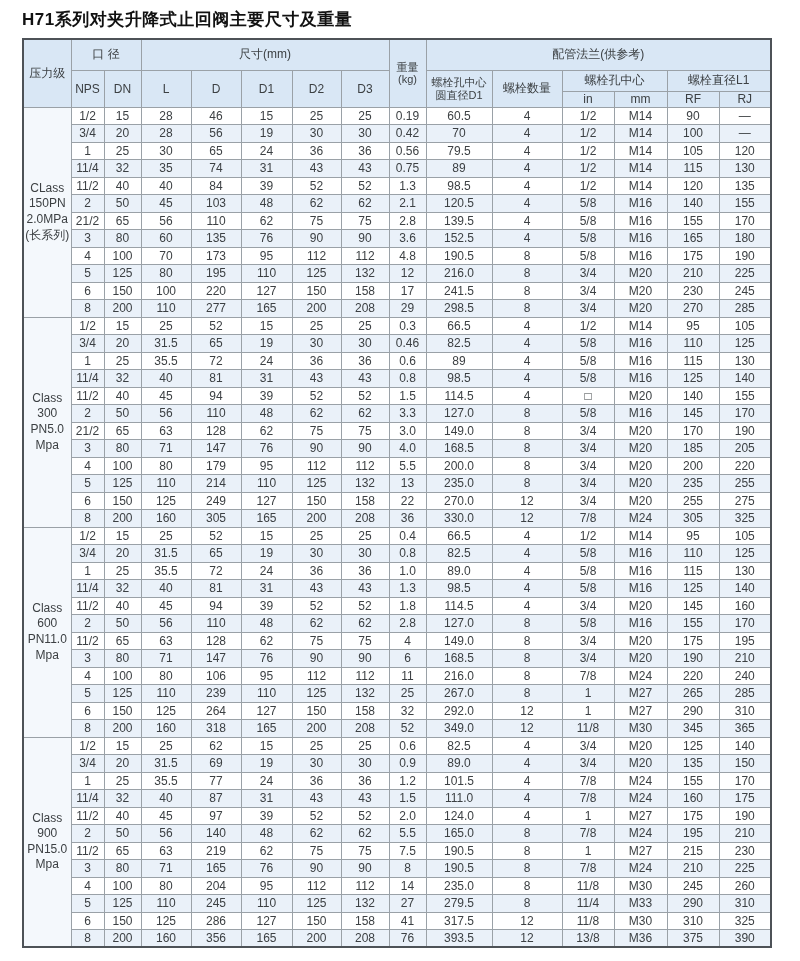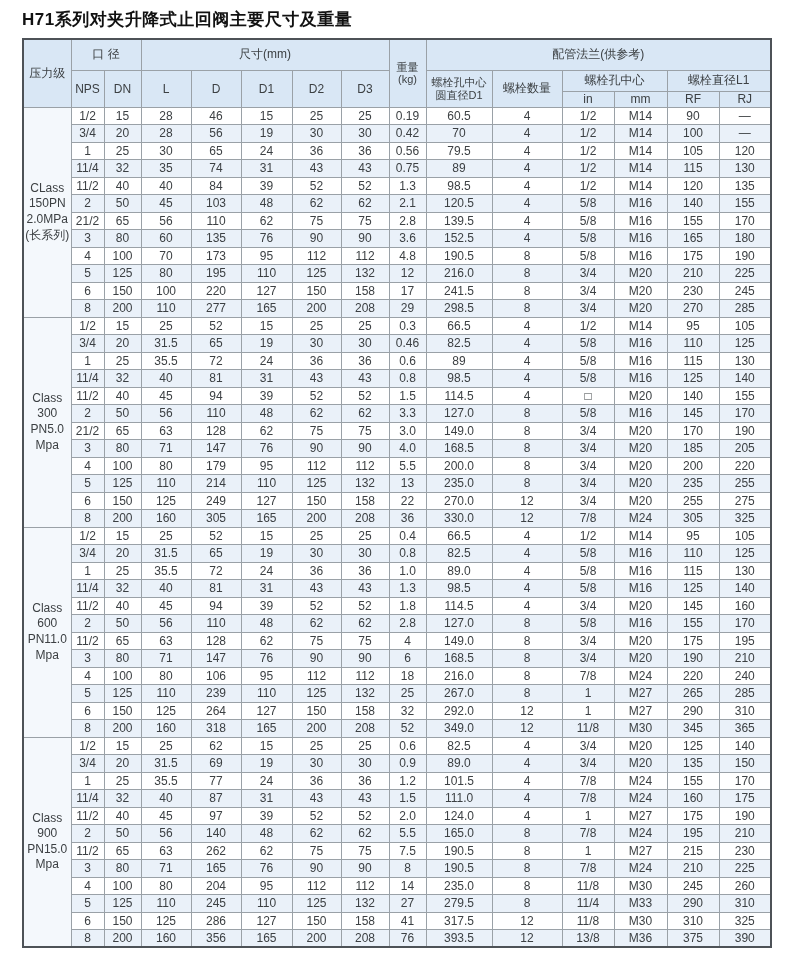--- a/index.html
+++ b/index.html
@@ -625,21 +625,21 @@
           <td>210</td>
         </tr>
         <tr>
           <td>4</td>
           <td>100</td>
           <td>80</td>
           <td>106</td>
           <td>95</td>
           <td>112</td>
           <td>112</td>
-          <td>18</td>
+          <td>11</td>
           <td>216.0</td>
           <td>8</td>
           <td>7/8</td>
           <td>M24</td>
           <td>220</td>
           <td>240</td>
         </tr>
         <tr class="stripe">
           <td>5</td>
           <td>125</td>
@@ -782,21 +782,21 @@
           <td>8</td>
           <td>7/8</td>
           <td>M24</td>
           <td>195</td>
           <td>210</td>
         </tr>
         <tr>
           <td>11/2</td>
           <td>65</td>
           <td>63</td>
-          <td>262</td>
+          <td>219</td>
           <td>62</td>
           <td>75</td>
           <td>75</td>
           <td>7.5</td>
           <td>190.5</td>
           <td>8</td>
           <td>1</td>
           <td>M27</td>
           <td>215</td>
           <td>230</td>

